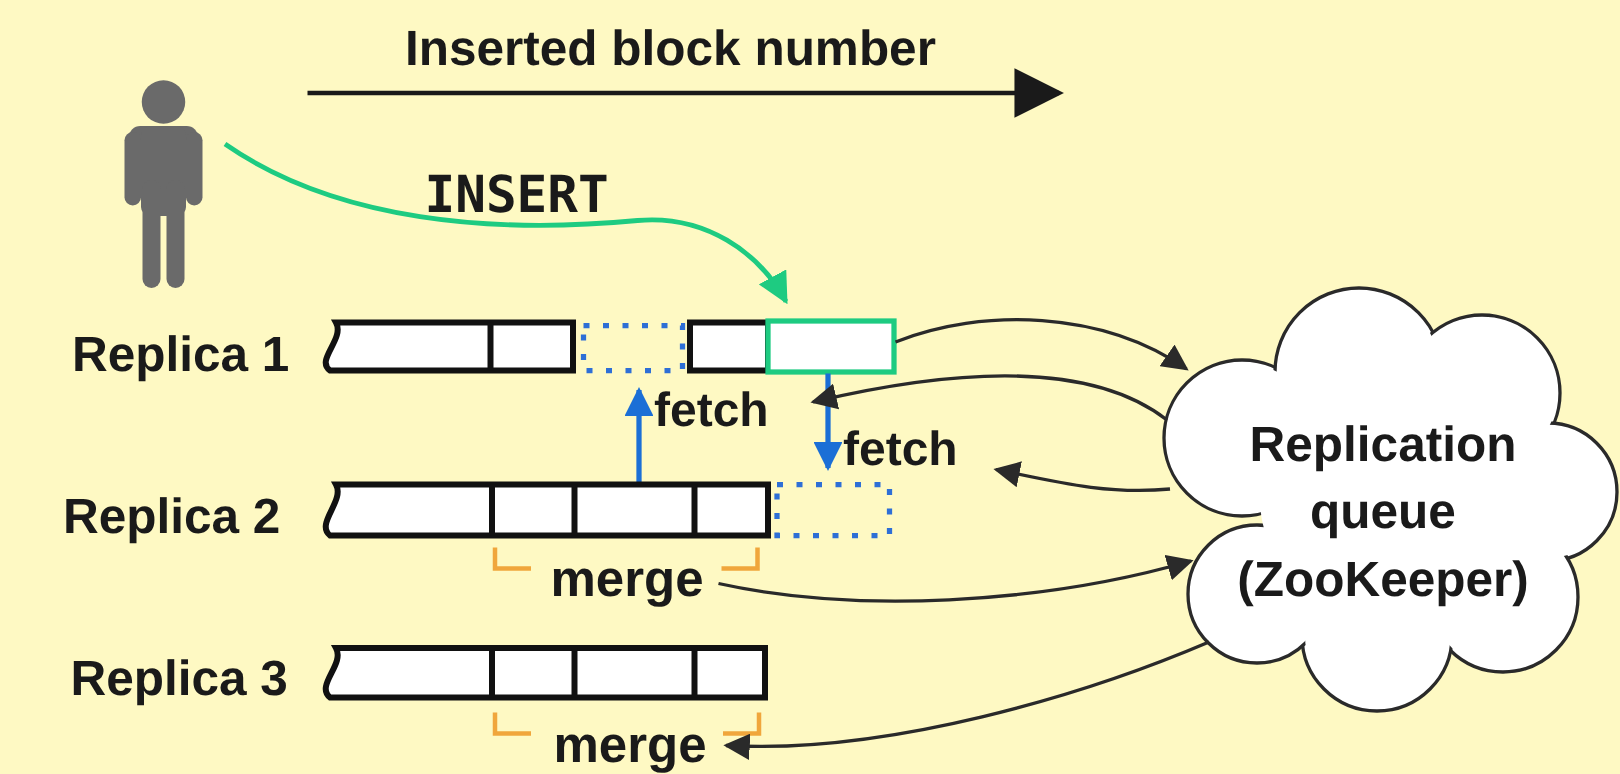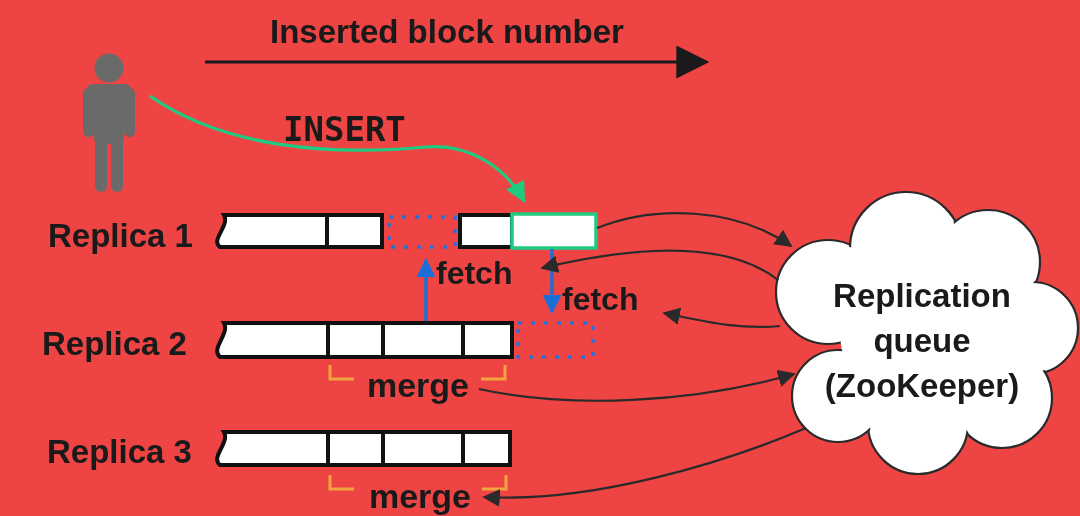--- a/index.html
+++ b/index.html
@@ -1,16 +1,16 @@
 <!DOCTYPE html>
 <html><head>
 <meta charset="utf-8">
 <style>
   html,body{margin:0;padding:0;background:#ffffff;}
-  .stage{width:1080px;height:516px;position:relative;background:#ef4444;overflow:hidden;
+  .stage{width:1080px;height:516px;position:relative;background:#fef9c3;overflow:hidden;
          font-family:"Liberation Sans",sans-serif;}
   svg{display:block;}
   text{font-family:"Liberation Sans",sans-serif;font-weight:600;fill:#1a1a1a;}
   .mono{font-family:"DejaVu Sans Mono",monospace;font-weight:bold;}
   .bar{fill:#ffffff;stroke:#111111;stroke-width:4;}
   .divider{stroke:#111111;stroke-width:4;}
   .dotted{fill:none;stroke:#2e6fd6;stroke-width:3.5;stroke-dasharray:4 9;}
   .blackline{fill:none;stroke:#2a2a2a;stroke-width:2.2;}
   .cloudc{fill:#ffffff;stroke:#2a2a2a;stroke-width:2.2;}
   .cloudfill{fill:#ffffff;stroke:none;}

